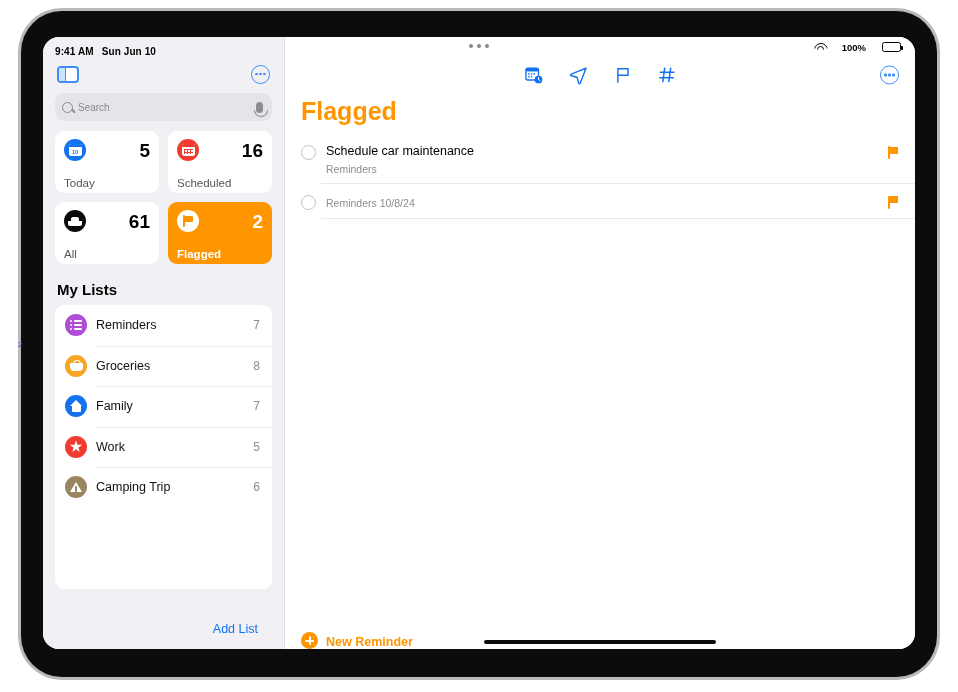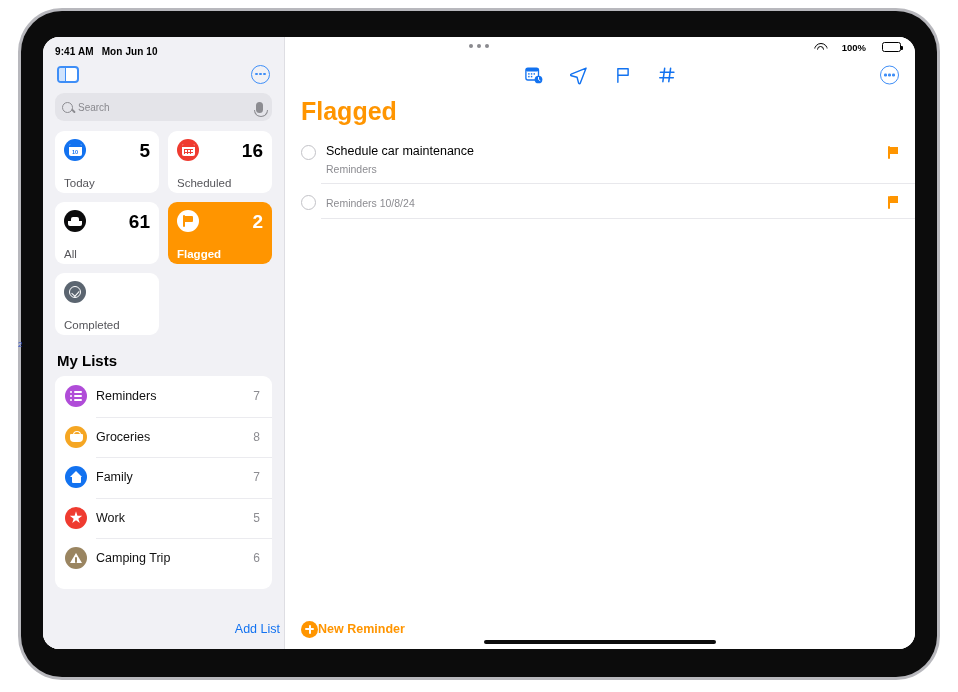--- a/index.html
+++ b/index.html
@@ -396,21 +396,21 @@
     content: ""; position: absolute; left: 5.4px; bottom: 1px;
     width: 2.2px; height: 6px;
     background: #9a8561; border-radius: 1px;
   }
 
   .sb-footer {
     height: 40px;
     display: flex;
     align-items: center;
     justify-content: flex-end;
-    padding: 0 4px;
+    padding: 0 26px;
     background: #f1f1f5;
     flex: 0 0 auto;
     margin-top: 20px;
   }
   .add-list-btn {
     font-size: 12.5px;
     color: #1272f0;
     cursor: pointer;
     background: none; border: none;
     font-family: "Liberation Sans", sans-serif;
@@ -540,22 +540,23 @@
     width: 2px; height: 13px; background: #ff9500; border-radius: 1px;
   }
   .rem-flag::after {
     content: ""; position: absolute; left: 2px; top: 0.5px;
     width: 8px; height: 7px; background: #ff9500;
   }
 
   .main-footer {
     height: 40px;
     display: flex;
-    align-items: center;
+    align-items: flex-end;
     padding-left: 16px;
+    gap: 8px;
     flex: 0 0 auto;
   }
   .plus-circle {
     width: 17px; height: 17px;
     border-radius: 50%;
     background: #ff9500;
     position: relative;
     flex: 0 0 auto;
   }
   .plus-circle::before, .plus-circle::after {
@@ -591,21 +592,21 @@
       <div class="camera-dots">
         <i></i>
           <i></i>
           <i></i>
       </div>
 
       <div class="sidebar">
 
         <div class="statusbar">
           <span>9:41 AM</span>
-          <span>Mon Jun 10</span>
+          <span>Sun Jun 10</span>
         </div>
 
         <div class="sb-toprow">
           <div class="sidebar-toggle"></div>
           <div class="circle-dots">
             <i></i>
               <i></i>
               <i></i>
           </div>
         </div>
@@ -655,29 +656,20 @@
           <div class="card selected">
             <div class="card-top">
               <span class="cicon flag">
                 <span class="flag-glyph"></span>
               </span>
               <span class="card-count">2</span>
             </div>
             <span class="card-label">Flagged</span>
           </div>
 
-          <div class="card">
-            <div class="card-top">
-              <span class="cicon done">
-                <span class="check-glyph"></span>
-              </span>
-              <span class="card-count"></span>
-            </div>
-            <span class="card-label">Completed</span>
-          </div>
 
         </div>
 
         <div class="mylists-title">My Lists</div>
 
         <div class="lists-card">
 
           <div class="list-row">
             <span class="list-icon" style="background:#B04CD8">
               <span class="lines-glyph">

